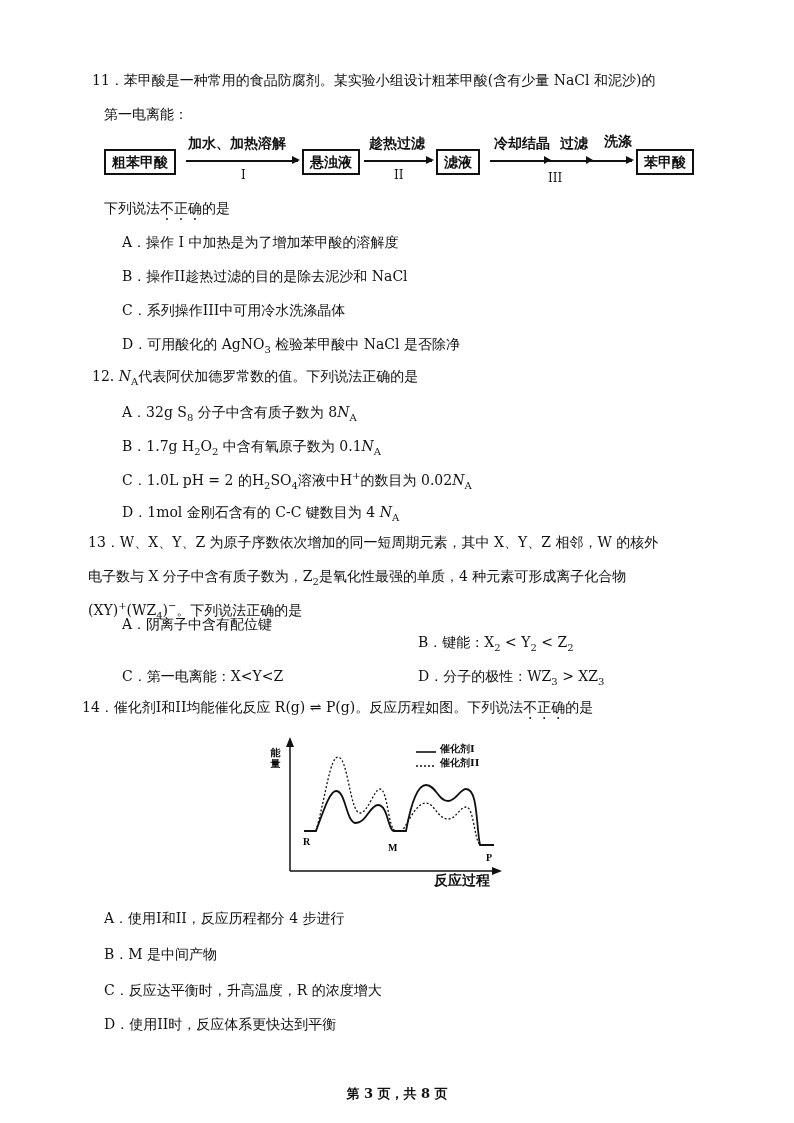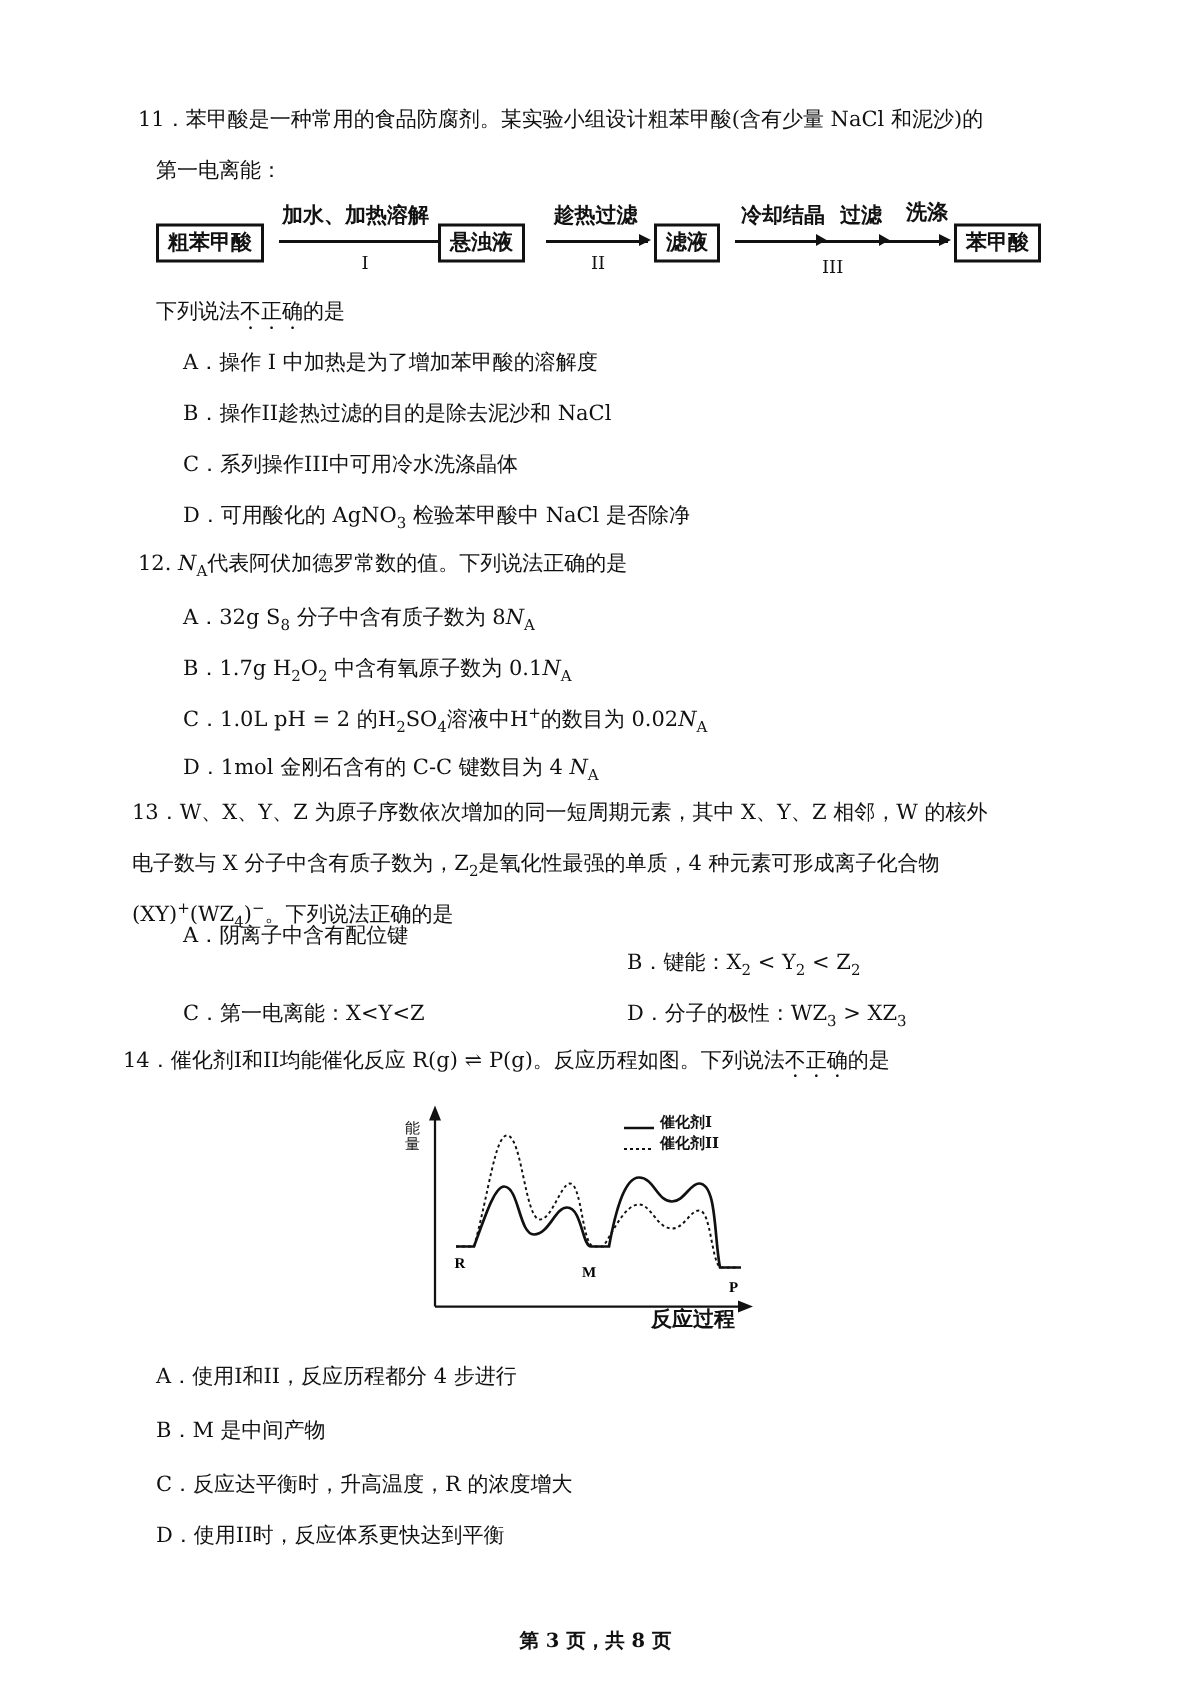--- a/index.html
+++ b/index.html
@@ -46,21 +46,21 @@
   <span>11．</span><span>苯甲酸是一种常用的食品防腐剂。某实验小组设计粗苯甲酸(含有少量 NaCl 和泥沙)的</span>
 </div>
 <div class="line" style="left:104px; top:104px;">第一电离能：</div>
 
 <div class="flow">
   <div class="fbox" style="left:0px;">粗苯甲酸</div>
   <div class="flabel" style="left:84px;">加水、加热溶解</div>
   <div class="farrow" style="left:82px; width:112px;"></div>
   <div class="froman" style="left:137px;">I</div>
 
-  <div class="fbox" style="left:188px;">悬浊液</div>
+  <div class="fbox" style="left:198px;">悬浊液</div>
   <div class="flabel" style="left:265px;">趁热过滤</div>
   <div class="farrow" style="left:260px; width:68px;"></div>
   <div class="froman" style="left:290px;">II</div>
 
   <div class="fbox" style="left:332px;">滤液</div>
   <div class="flabel" style="left:390px;">冷却结晶</div>
   <div class="flabel" style="left:456px;">过滤</div>
   <div class="flabel" style="left:500px; top:-2px;">洗涤</div>
   <div class="farrow" style="left:386px; width:142px;"></div>
   <div class="midarrow" style="left:440px;"></div>
@@ -133,21 +133,21 @@
 
     <text x="33" y="110" font-size="10" font-family="Liberation Serif, serif" font-weight="bold">R</text>
     <text x="118" y="116" font-size="10" font-family="Liberation Serif, serif" font-weight="bold">M</text>
     <text x="216" y="126" font-size="10" font-family="Liberation Serif, serif" font-weight="bold">P</text>
 
     <line x1="146" y1="17" x2="166" y2="17" stroke="#111" stroke-width="1.6"></line>
     <line x1="146" y1="31" x2="166" y2="31" stroke="#111" stroke-width="1.3" stroke-dasharray="2,2"></line>
   </svg>
   <div class="line" style="left:170px; top:7px; font-size:10px; font-weight:bold; line-height:14px;">催化剂I</div>
   <div class="line" style="left:170px; top:21px; font-size:10px; font-weight:bold; line-height:14px;">催化剂II</div>
-  <div class="line" style="left:0px; top:12px; font-size:10px; font-weight:normal; line-height:11px; width:11px; white-space:normal;">能量</div>
+  <div class="line" style="left:0px; top:12px; font-size:10px; font-weight:bold; line-height:11px; width:11px; white-space:normal;text-align:center;">能量</div>
   <div class="line" style="left:164px; top:139px; font-size:14px; font-weight:bold; line-height:12px;">反应过程</div>
 </div>
 
 <div class="line opt" style="left:104px; top:908px;">A．使用I和II，反应历程都分 4 步进行</div>
 <div class="line opt" style="left:104px; top:944px;">B．M 是中间产物</div>
 <div class="line opt" style="left:104px; top:980px;">C．反应达平衡时，升高温度，R 的浓度增大</div>
 <div class="line opt" style="left:104px; top:1014px;">D．使用II时，反应体系更快达到平衡</div>
 
 <div class="footer">第 3 页，共 8 页</div>
 

